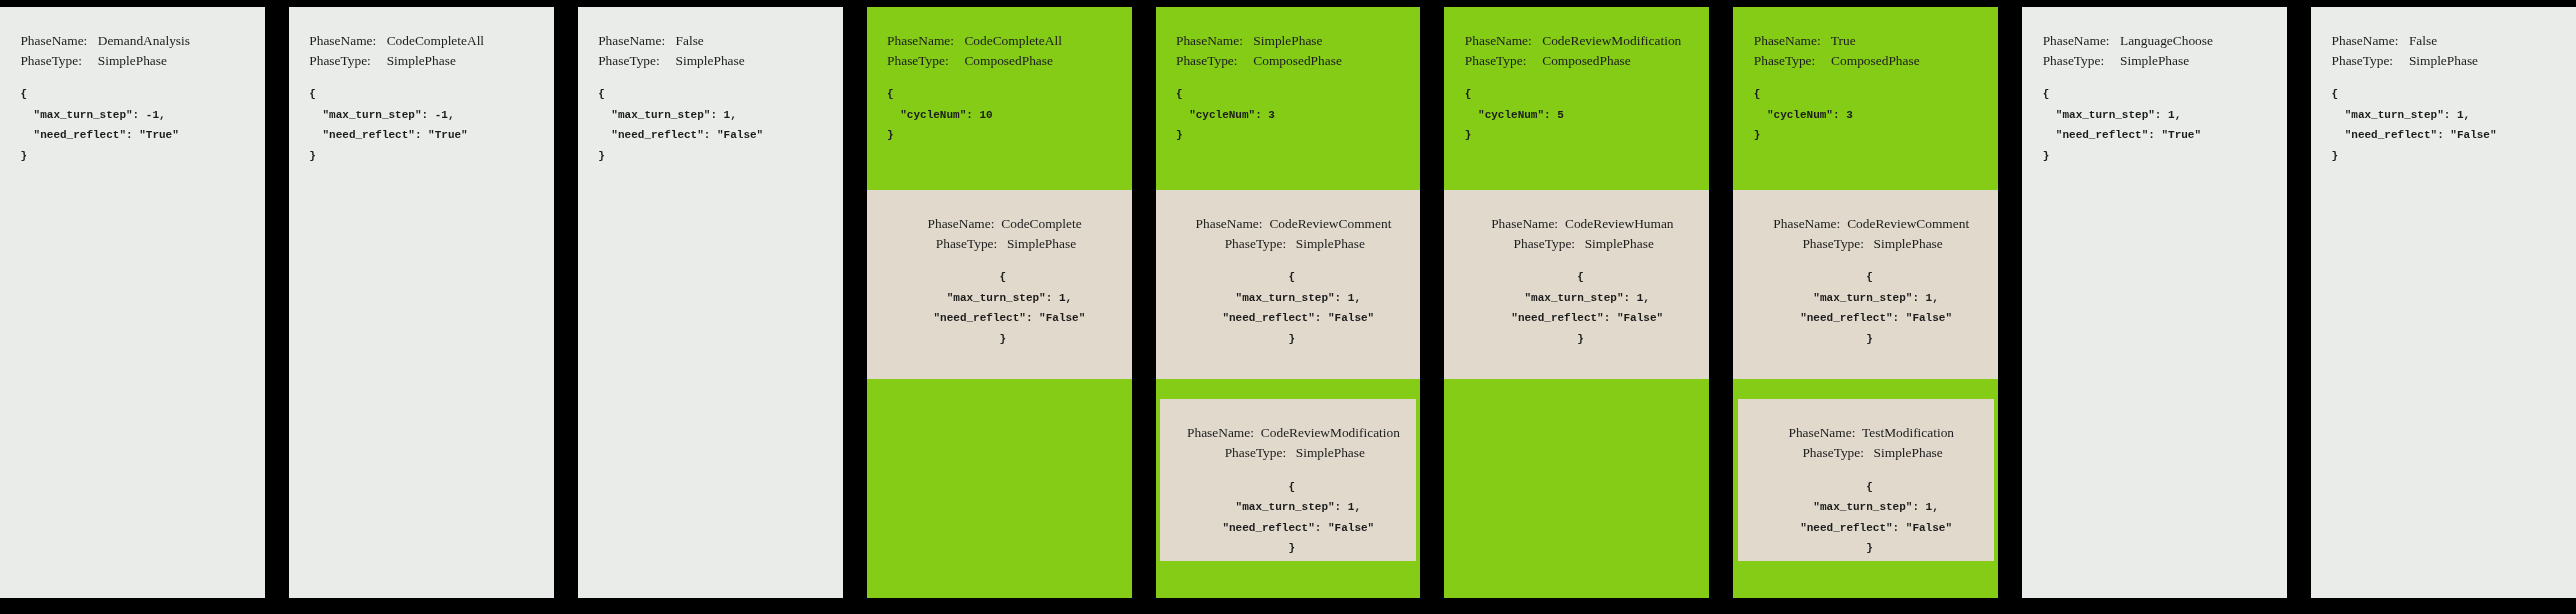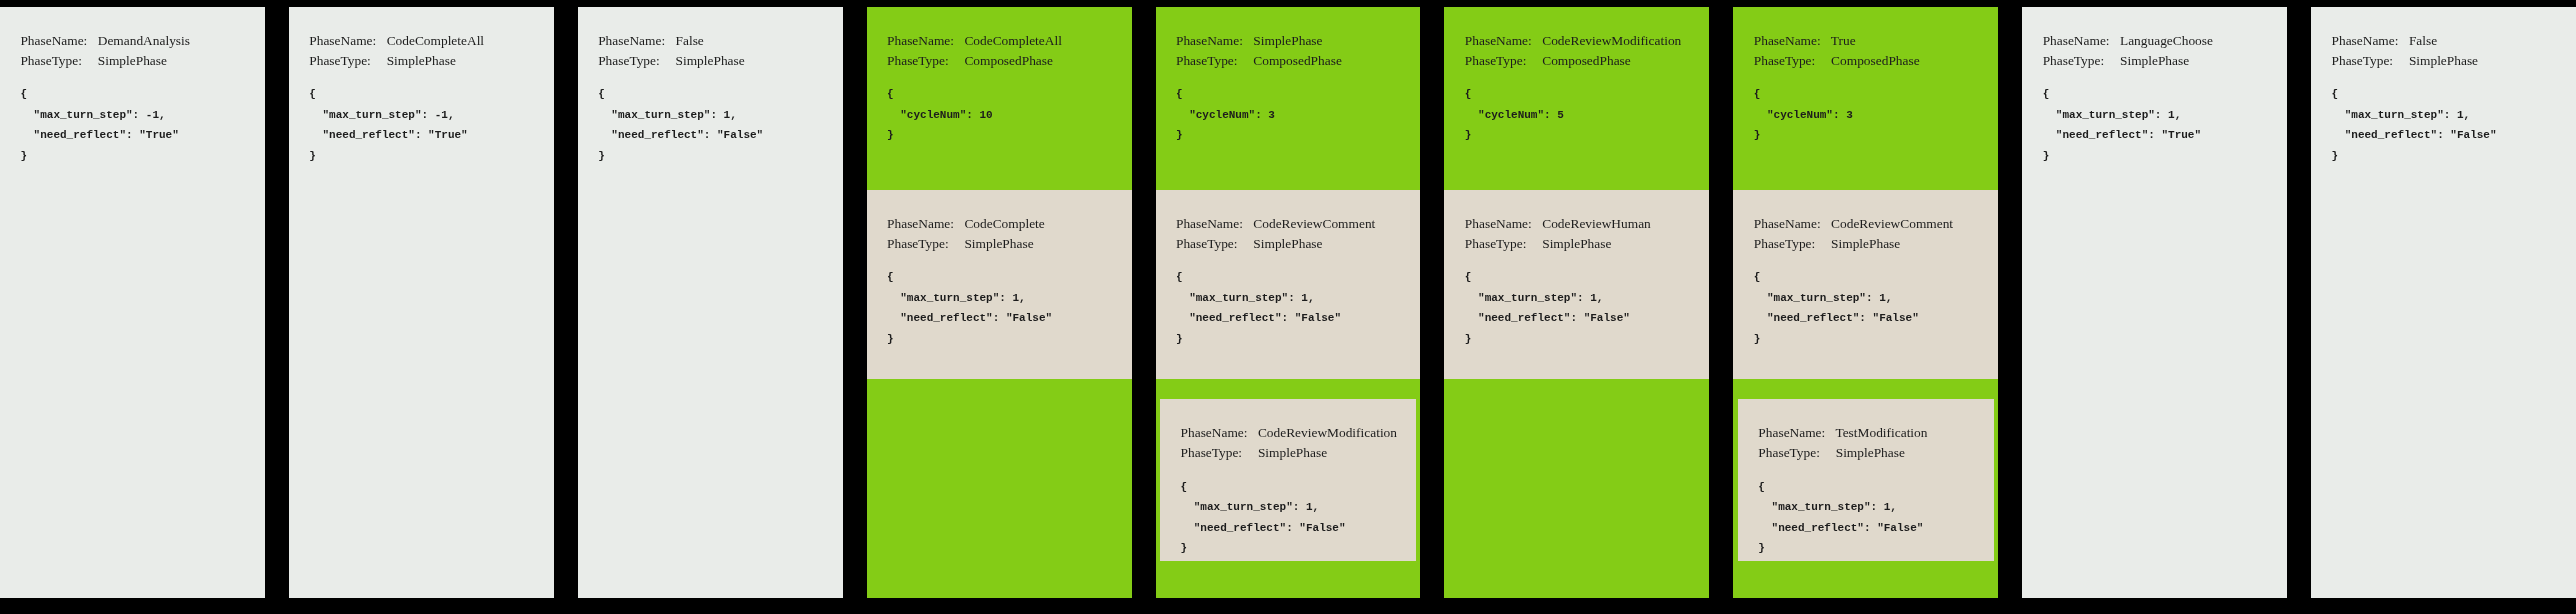--- a/index.html
+++ b/index.html
@@ -20,21 +20,21 @@
   .card {
     flex: 1 1 0;
     height: 591px;
     box-sizing: border-box;
     overflow: hidden;
   }
   .card.simple   { background: #e9ece9; }
   .card.composed { background: #84cc16; display: flex; flex-direction: column; }
 
   .head { height: 183px; box-sizing: border-box; }
-  .sub  { background: #e0d9cc; height: 189px; box-sizing: border-box; }
+  .sub  { background: #e0d9cc; height: 189px; box-sizing: border-box; text-align: center; }
   .gap  { height: 20.4px; }
   .sub2 { height: 162px; margin: 0 4.6px; }
 
   .pad { padding: 24px 13px 0 20.4px; }
 
   .kv {
     font-family: "Liberation Serif", serif;
     font-size: 13.4px;
     line-height: 20.4px;
     color: #1c1c1c;

